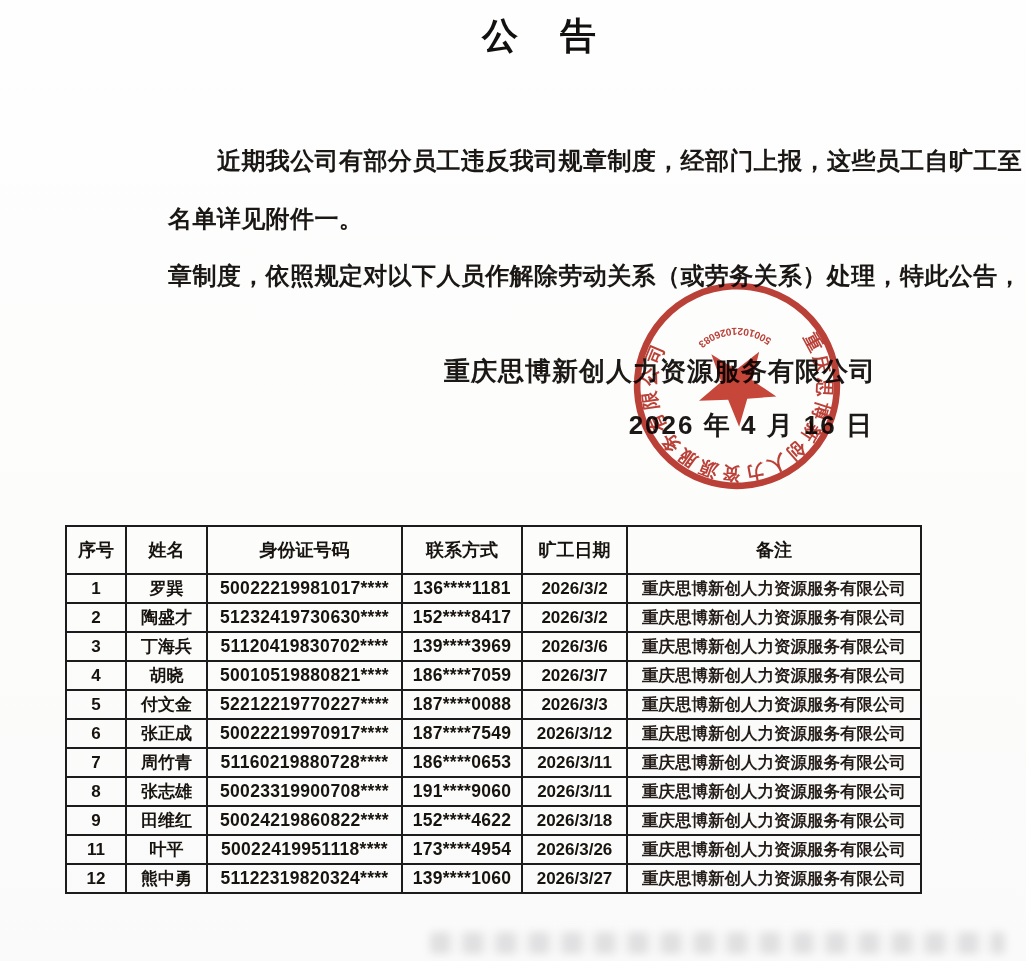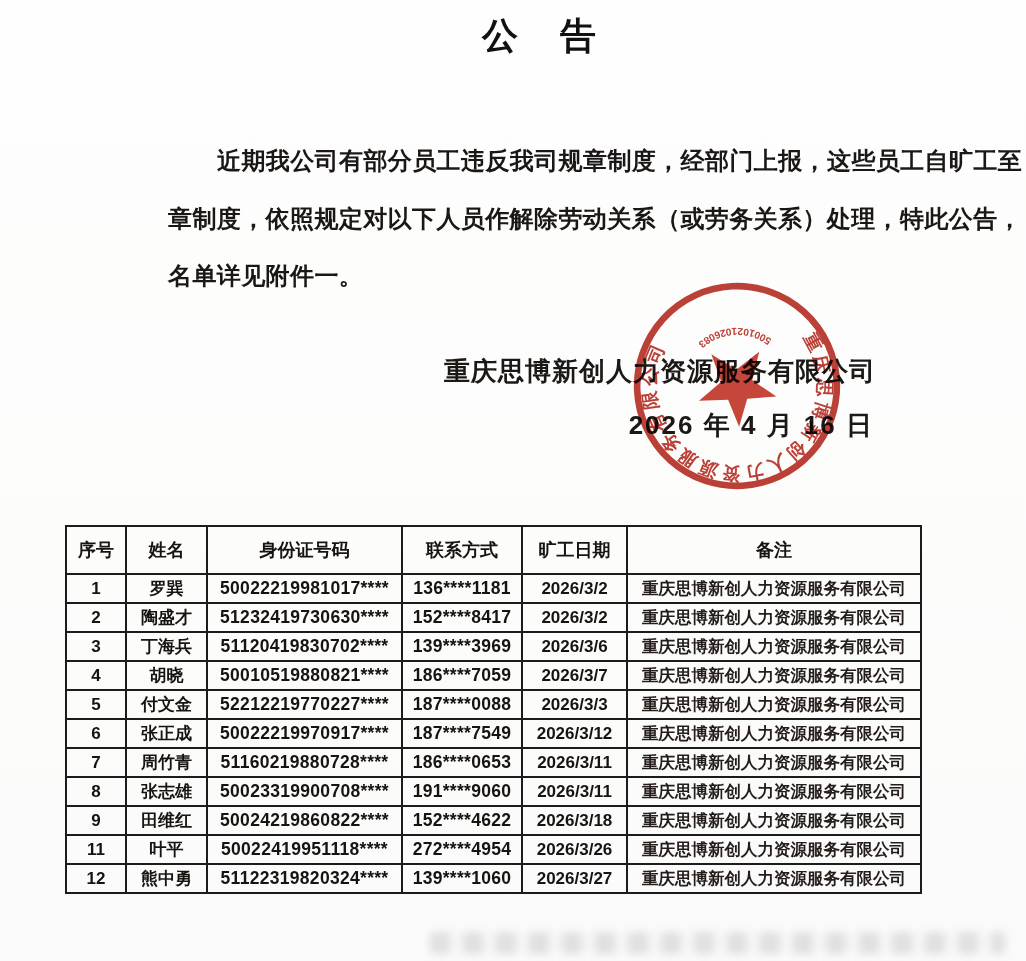--- a/index.html
+++ b/index.html
@@ -59,22 +59,22 @@
 </style>
 </head>
 <body>
 
 <div class="page">
 
   <div class="doc-title">公  告</div>
 
   <div class="paragraph">
     <div class="pline first">近期我公司有部分员工违反我司规章制度，经部门上报，这些员工自旷工至</div>
+    <div class="pline last">名单详见附件一。</div>
     <div class="pline">章制度，依照规定对以下人员作解除劳动关系（或劳务关系）处理，特此公告，</div>
-    <div class="pline last">名单详见附件一。</div>
   </div>
 
   <div class="sig-company">重庆思博新创人力资源服务有限公司</div>
   <div class="sig-date">2026 年 4 月 16 日</div>
 
   <div class="seal">
     <svg viewBox="0 0 210 210">
       <g transform="rotate(177 105 105)">
         <circle cx="105" cy="105" r="98" fill="none" stroke-width="6.5" stroke="#b2332a"></circle>
         <path id="sealNamePath" d="M 39.5,150.9 A 80,80 0 1 1 170.5,150.9" fill="none"></path>
@@ -179,21 +179,21 @@
           <td class="c1">田维红</td>
           <td class="c2">50024219860822****</td>
           <td class="c3">152****4622</td>
           <td class="c4">2026/3/18</td>
           <td class="c5">重庆思博新创人力资源服务有限公司</td>
         </tr>
         <tr>
           <td class="c0">11</td>
           <td class="c1">叶平</td>
           <td class="c2">50022419951118****</td>
-          <td class="c3">272****4954</td>
+          <td class="c3">173****4954</td>
           <td class="c4">2026/3/26</td>
           <td class="c5">重庆思博新创人力资源服务有限公司</td>
         </tr>
         <tr>
           <td class="c0">12</td>
           <td class="c1">熊中勇</td>
           <td class="c2">51122319820324****</td>
           <td class="c3">139****1060</td>
           <td class="c4">2026/3/27</td>
           <td class="c5">重庆思博新创人力资源服务有限公司</td>

